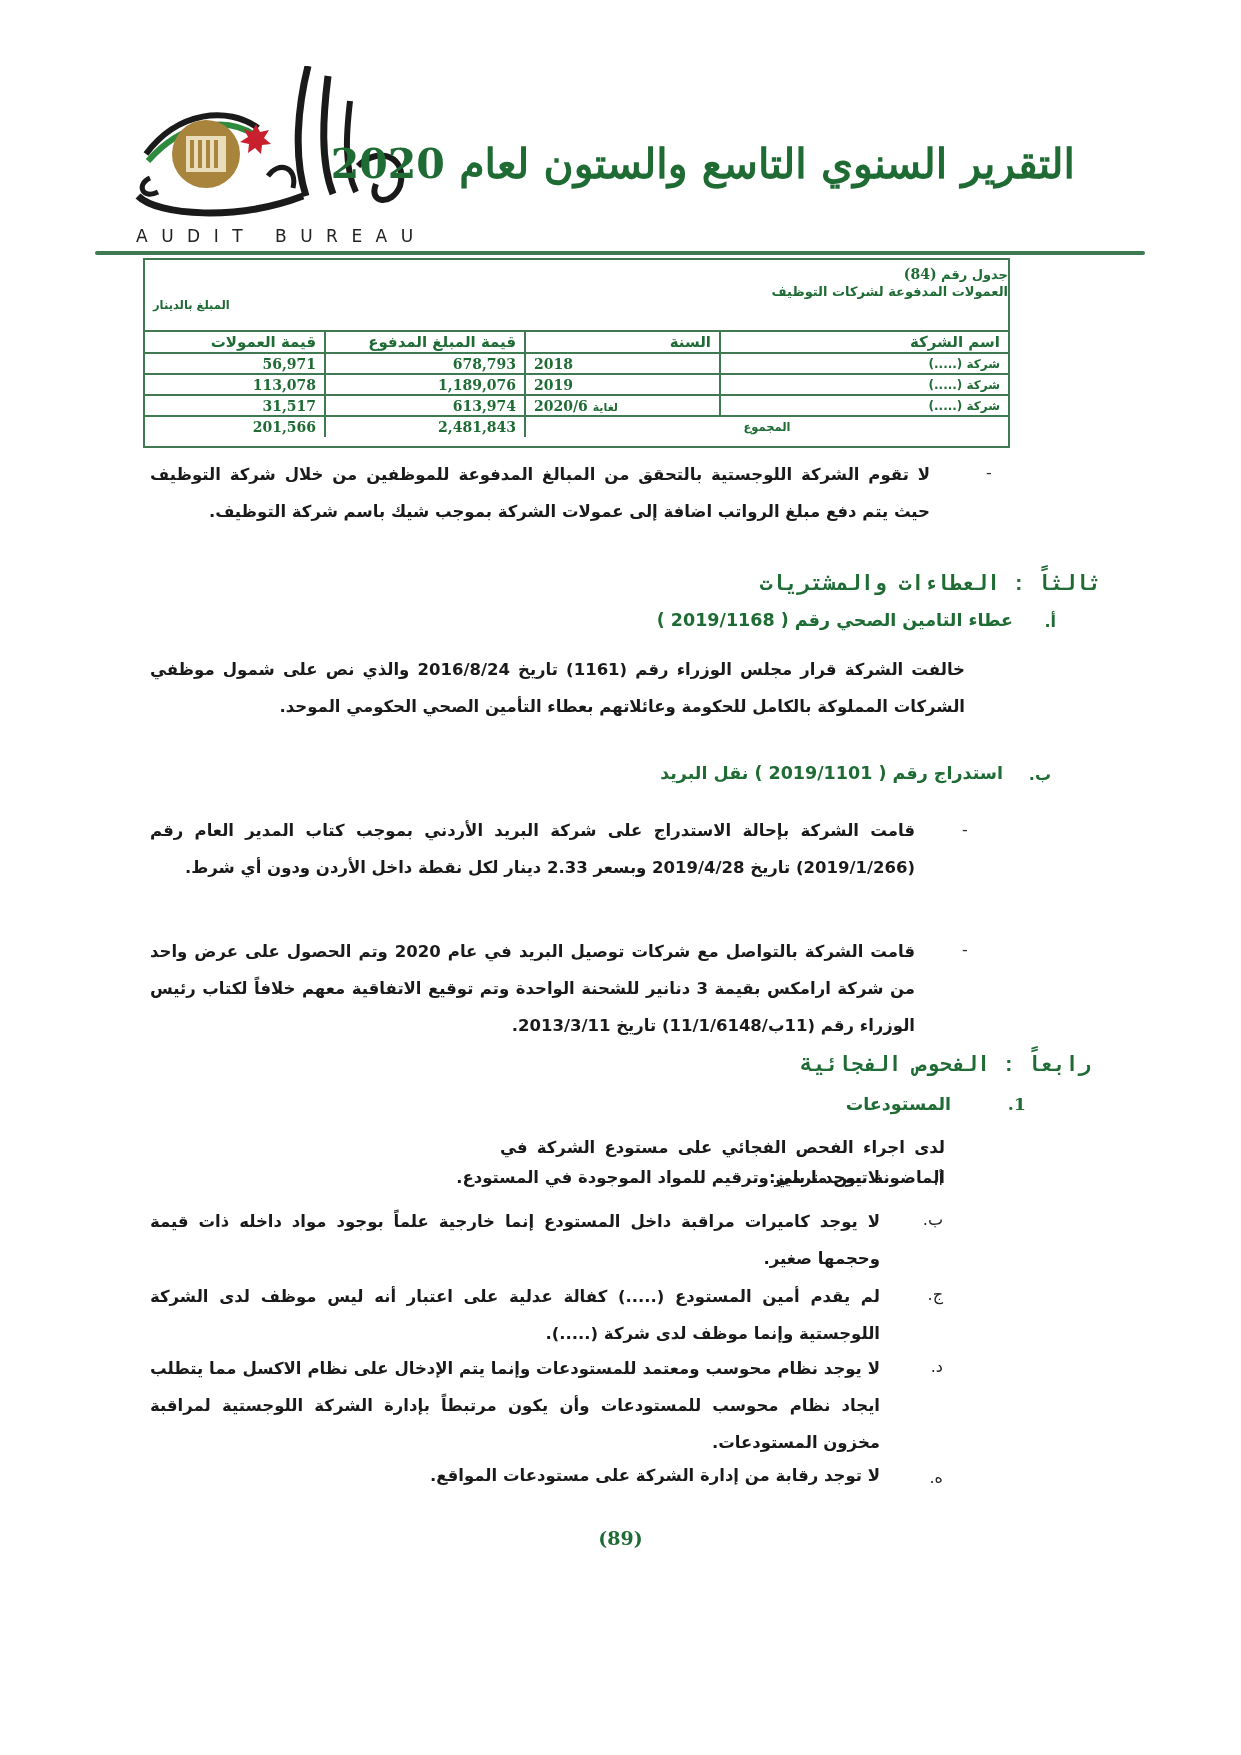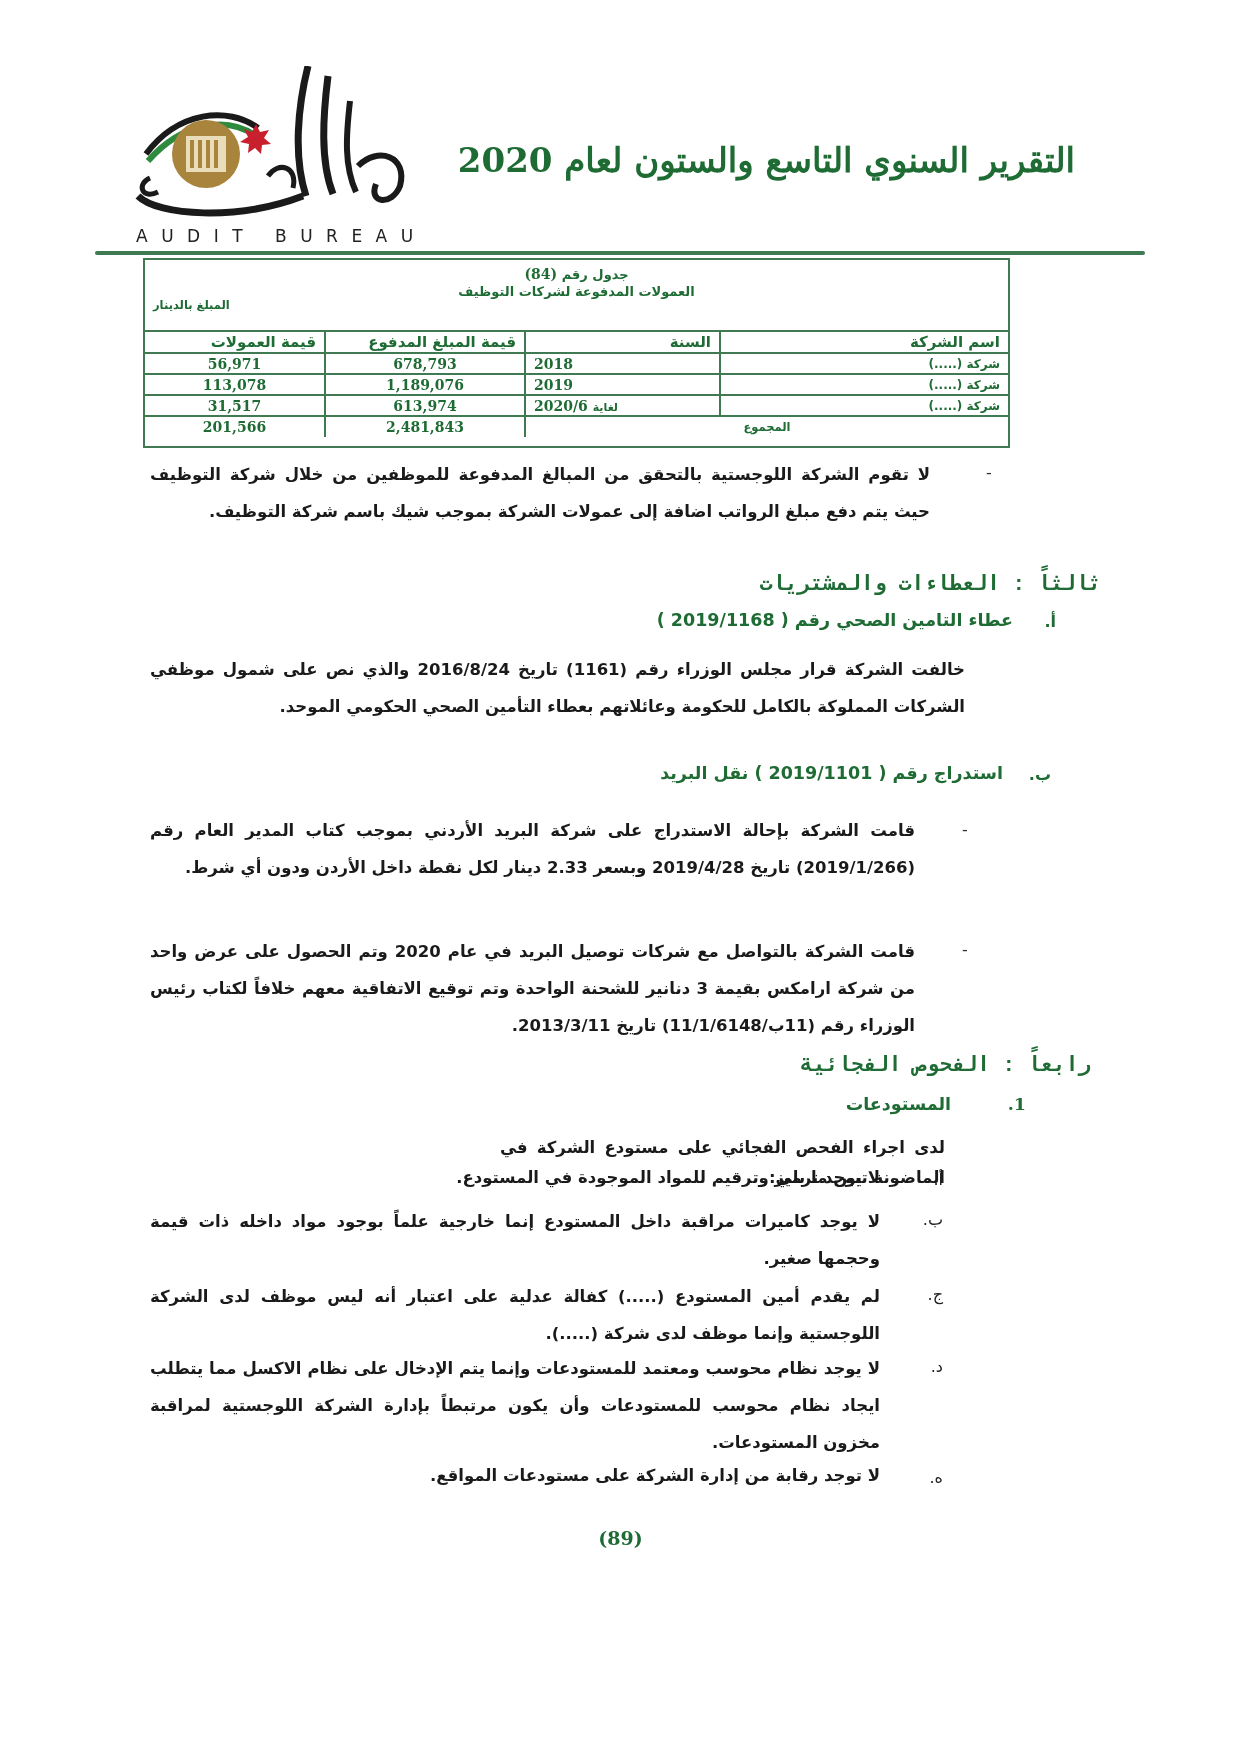--- a/index.html
+++ b/index.html
@@ -7,40 +7,40 @@
          font-family: "DejaVu Sans", sans-serif; color: #111; }
 
   
   .header { position: absolute; left: 0; top: 0; width: 1241px; height: 258px; }
   .logo { position: absolute; left: 128px; top: 66px; width: 290px; height: 182px; direction: ltr; }
   .logo svg { position: absolute; left: 0; top: 0; }
   .logo-caption { position: absolute; left: 8px; top: 160px; width: 280px;
                   font-family: "DejaVu Sans", sans-serif; font-size: 17px;
                   letter-spacing: 13.5px; color: #222; white-space: nowrap; }
   .report-title { position: absolute; right: 166px; top: 140px; direction: rtl;
-                  font-family: "DejaVu Serif", serif; font-weight: bold; font-size: 34px;
+                  font-family: "DejaVu Serif", serif; font-weight: bold; font-size: 41px;
                   color: #1e6b34; white-space: nowrap; }
   .header-rule { position: absolute; left: 95px; top: 251px; width: 1050px; height: 4px;
                  background: #3f7a52; border-radius: 2px; }
 
   
   .tbl-wrap { position: absolute; left: 143px; top: 258px; width: 867px; height: 190px;
               border: 2px solid #3f7a52; box-sizing: border-box; }
-  .tbl-caption { text-align: center; color: #1e6b34; font-weight: bold; font-size: 13px;
+  .tbl-caption { text-align: right; color: #1e6b34; font-weight: bold; font-size: 13px;
                  line-height: 17px; padding-top: 6px; }
   .tbl-caption .num { font-family: "DejaVu Serif", serif; font-size: 14px; }
   .tbl-unit { position: absolute; left: 8px; top: 38px; font-size: 11.5px; font-weight: bold;
               color: #1e6b34; direction: rtl; }
   table.data { position: absolute; left: 0; top: 70px; width: 100%; border-collapse: collapse;
                direction: rtl; }
   table.data td { border-top: 2px solid #3f7a52; height: 21px; padding: 0 8px; font-size: 12px;
                   box-sizing: border-box; }
   table.data td + td { border-right: 2px solid #3f7a52; }
   table.data tr.head td { color: #1e6b34; font-weight: bold; font-size: 15px; height: 22px; }
-  table.data td.num { text-align: center; font-family: "DejaVu Serif", serif; font-weight: bold;
+  table.data td.num { text-align: right; font-family: "DejaVu Serif", serif; font-weight: bold;
                       color: #1e6b34; font-size: 14px; direction: ltr; }
   table.data td.name { color: #1e6b34; font-weight: bold; text-align: right; }
   table.data td.year { text-align: left; font-family: "DejaVu Serif", serif; font-weight: bold;
                        color: #1e6b34; font-size: 14px; }
   table.data td.year .pre { font-family: "DejaVu Sans", sans-serif; font-size: 11px; }
   table.data td.total-label { text-align: center; color: #1e6b34; font-weight: bold; font-size: 11.5px; }
   .c1 { width: 200px; } .c2 { width: 195px; } .c3 { width: 288px; }
 
   
   .txt { position: absolute; direction: rtl; text-align: justify; text-align-last: right;

